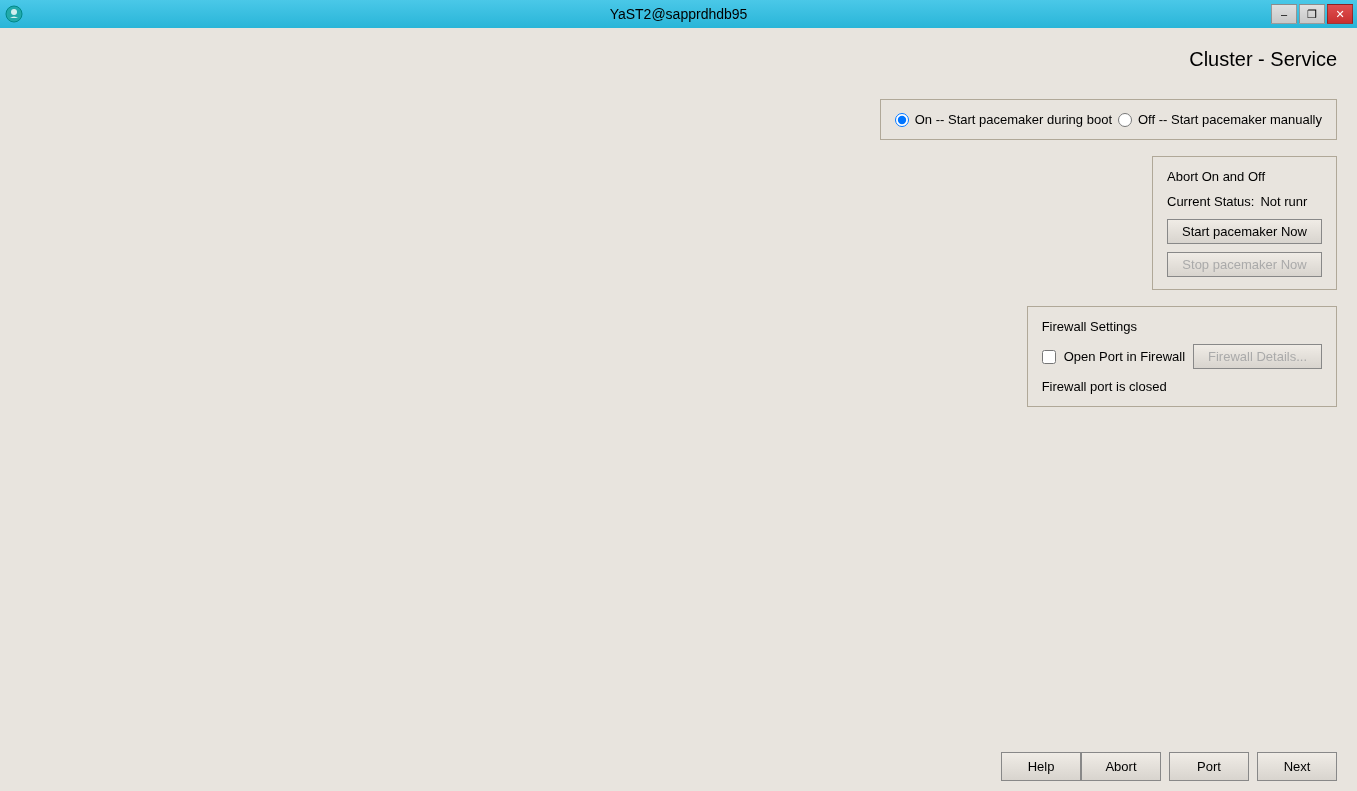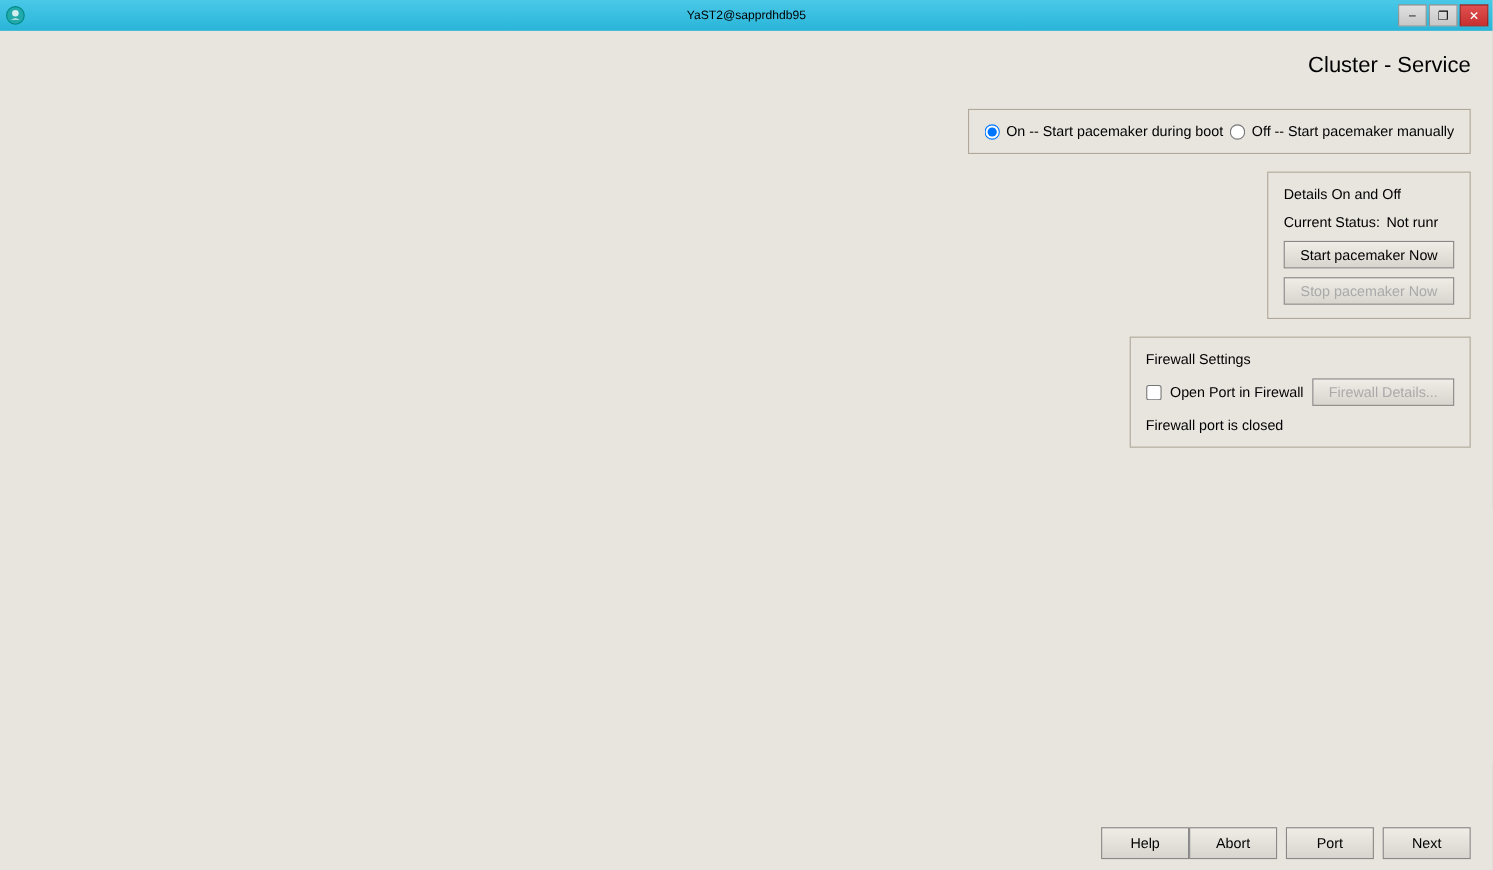--- a/index.html
+++ b/index.html
@@ -39,21 +39,21 @@
     .title-bar-icon svg {
       width: 18px;
       height: 18px;
     }
 
     .title-bar-title {
       position: absolute;
       left: 50%;
       transform: translateX(-50%);
       color: #000;
-      font-size: 11px;
+      font-size: 14px;
       font-weight: normal;
       white-space: nowrap;
     }
 
     .title-bar-controls {
       display: flex;
       gap: 2px;
     }
 
     .title-bar-btn {
@@ -254,21 +254,21 @@
         <span class="radio-label">On -- Start pacemaker during boot</span>
       </label>
       <label class="radio-item">
         <input type="radio" name="booting" style="">
         <span class="radio-label">Off -- Start pacemaker manually</span>
       </label>
     </div>
   </div>
 
   <div class="section-panel">
-    <div class="section-label">Details On and Off</div>
+    <div class="section-label">Abort On and Off</div>
     <div class="status-row">
       <span class="status-label">Current Status:</span>
       <span class="status-value">Not runr</span>
     </div>
     <div class="button-row">
       <button class="btn">Start pacemaker Now</button>
       <button class="btn disabled" disabled="">Stop pacemaker Now</button>
     </div>
   </div>
 

